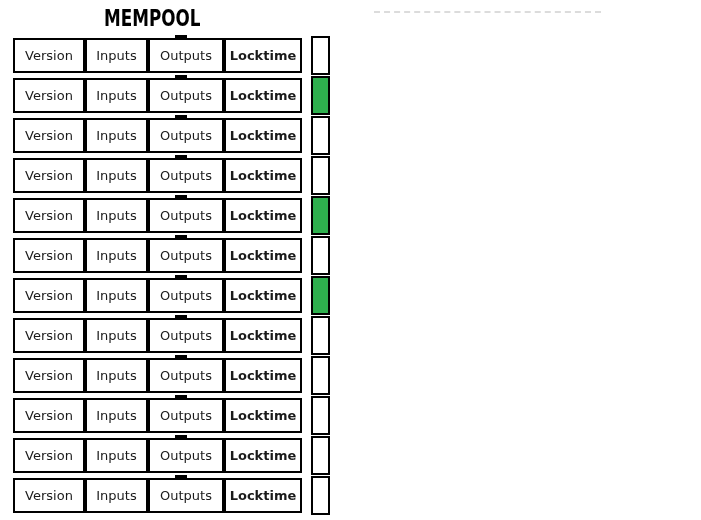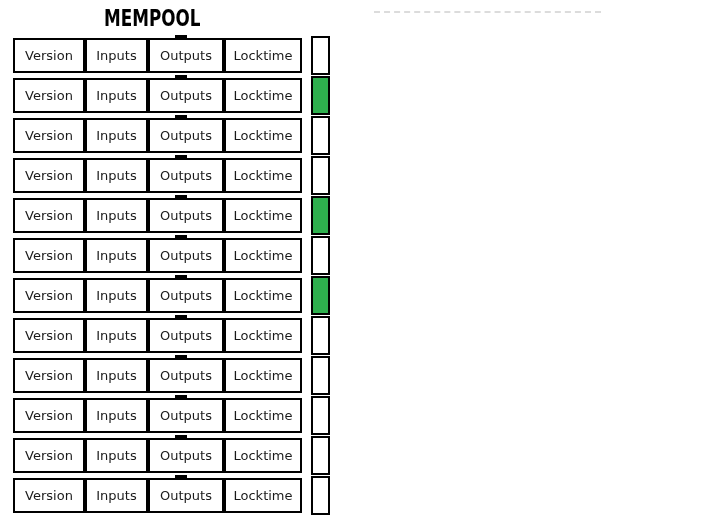--- a/index.html
+++ b/index.html
@@ -61,21 +61,21 @@
     display: flex;
     align-items: center;
     justify-content: center;
     font-size: 13px;
     color: var(--text-color, #1a1a1a);
     white-space: nowrap;
   }
   .w-version  { width: 72px; }
   .w-inputs   { width: 63px; }
   .w-outputs  { width: 76px; }
-  .w-locktime { width: 78px; }
+  .w-locktime { width: 78px; font-weight: bold; }
 
   
   .tick {
     position: absolute;
     left: 162px;
     top: -3px;
     width: 12px;
     height: 4px;
     background: var(--border-color, #000);
   }

